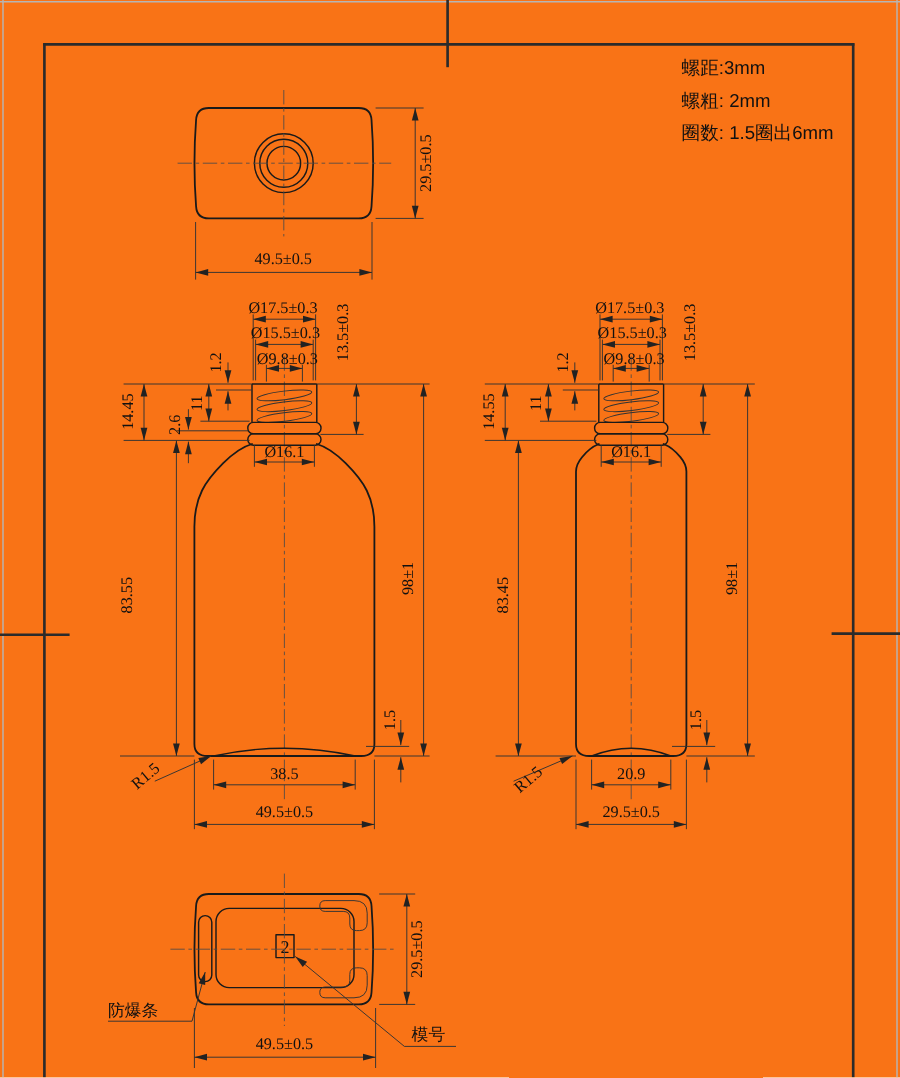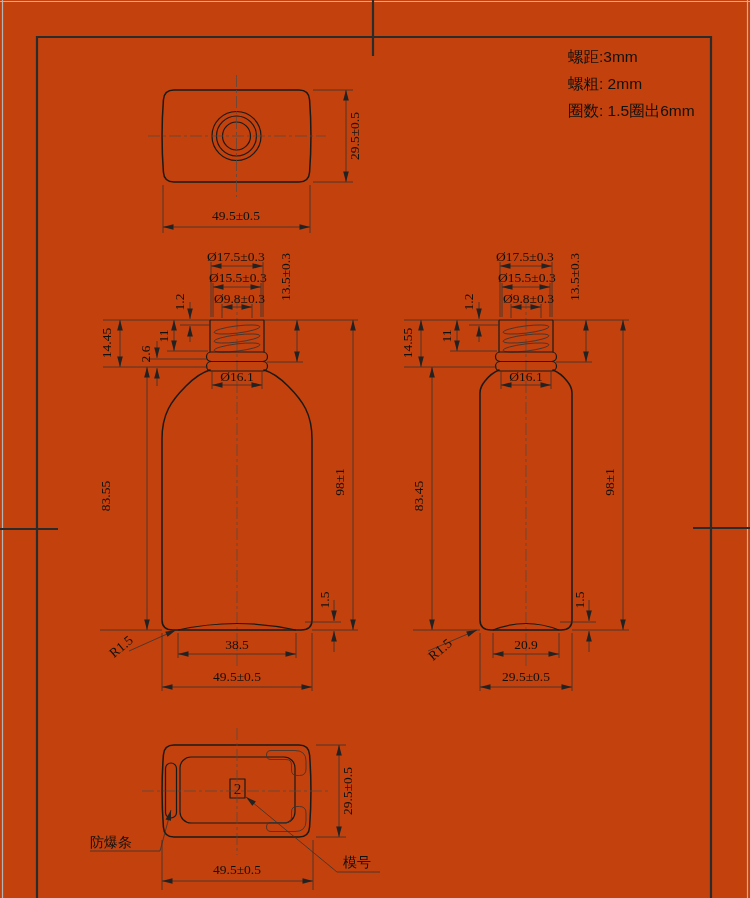--- a/index.html
+++ b/index.html
@@ -1,16 +1,16 @@
 <!DOCTYPE html>
 <html><head>
 <meta charset="utf-8">
 <style>
   html,body{margin:0;padding:0;background:#ffffff;}
-  #sheet{position:relative;width:750px;height:898px;background:#c2410c;overflow:hidden;
+  #sheet{position:relative;width:750px;height:898px;background:#f97316;overflow:hidden;
          font-family:"Liberation Sans","DejaVu Sans",sans-serif;}
   svg{position:absolute;left:0;top:0;}
   .ol   {fill:none;stroke:#1a1a1a;stroke-width:1.5;stroke-linejoin:round;stroke-linecap:round;}
   .ol2  {fill:none;stroke:#1a1a1a;stroke-width:1.2;stroke-linejoin:round;}
   .thin {fill:none;stroke:#333;stroke-width:0.8;}
   .dim  {fill:none;stroke:#333;stroke-width:0.8;}
   .cl   {fill:none;stroke:#4a4a4a;stroke-width:0.7;stroke-dasharray:12 3 3 3;}
   .dt   {font:13.5px "Liberation Serif","DejaVu Serif",serif;fill:#111;}
   .cjk  {font:14px "Liberation Sans","DejaVu Sans",sans-serif;fill:#111;}
   .note {font:15.5px "Liberation Sans","DejaVu Sans",sans-serif;fill:#111;}

